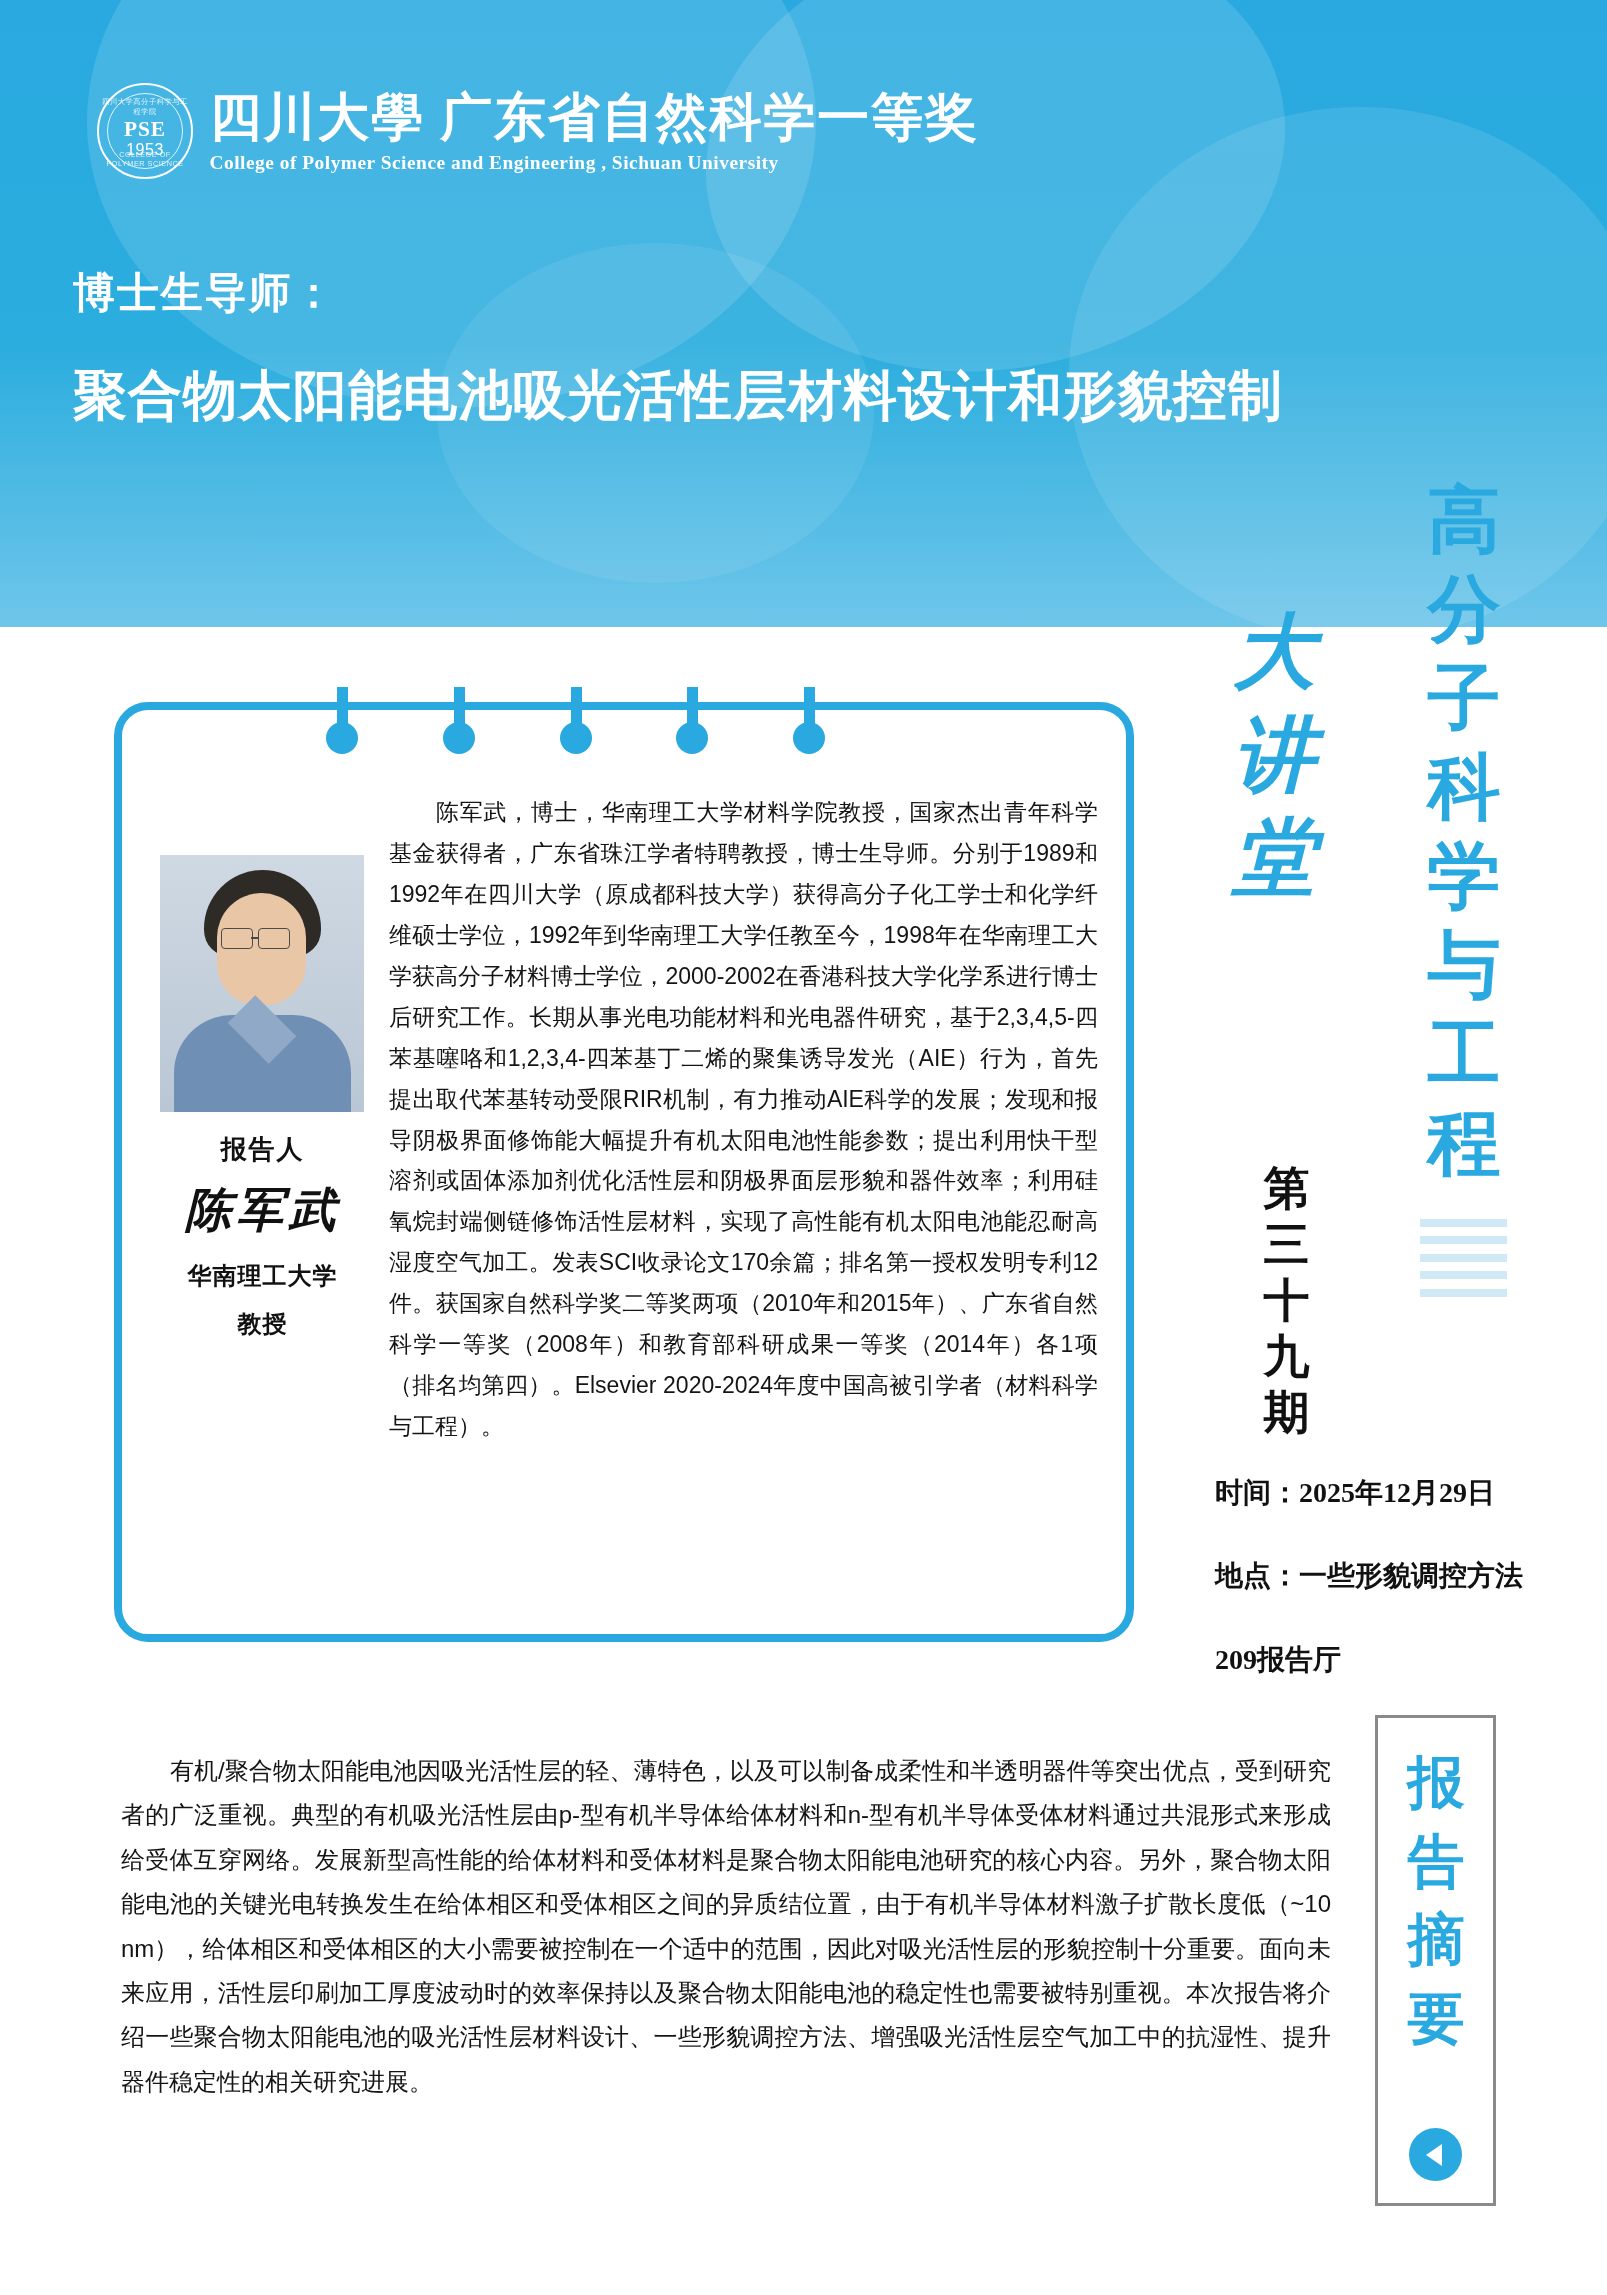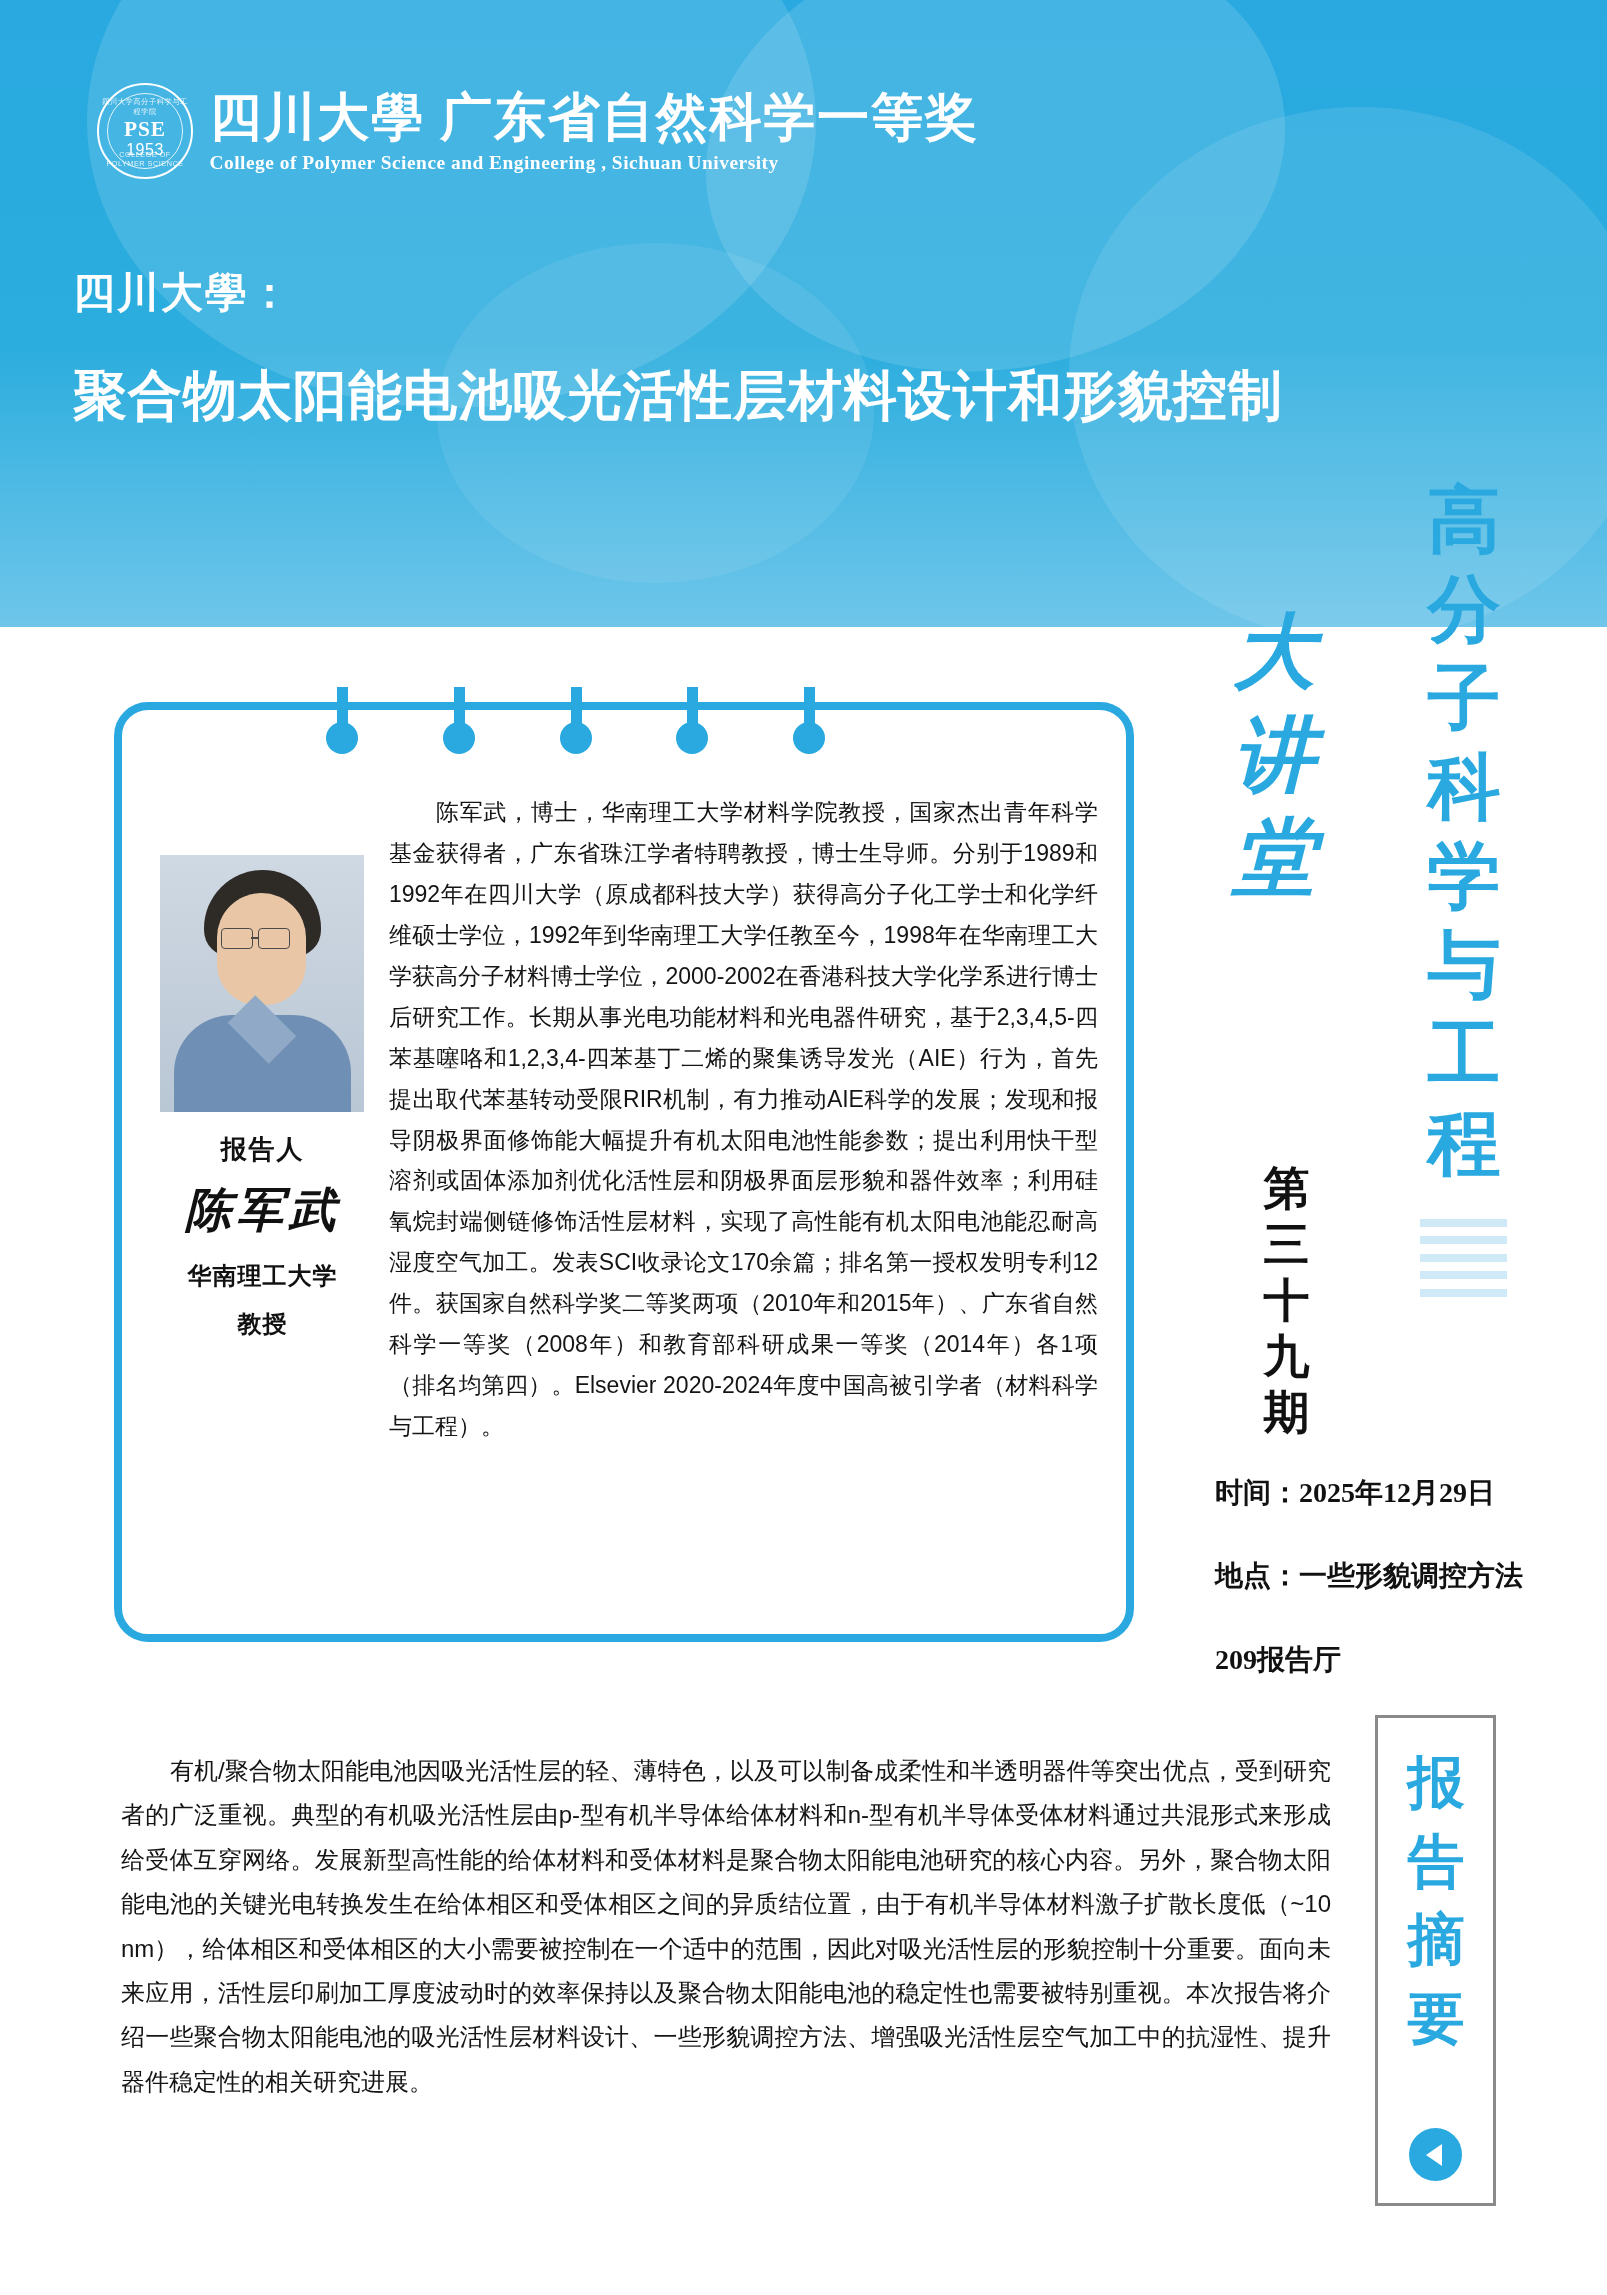--- a/index.html
+++ b/index.html
@@ -420,21 +420,21 @@
       <div class="seal-pse">PSE</div>
       <div class="seal-year">1953</div>
       <div class="seal-ring-text bottom">COLLEGE OF POLYMER SCIENCE</div>
     </div>
     <div class="logo-text-block">
       <div class="logo-cn">四川大學 广东省自然科学一等奖</div>
       <div class="logo-en">College of Polymer Science and Engineering , Sichuan University</div>
     </div>
   </div>
 
-  <div class="report-label">四川大學：</div>
+  <div class="report-label">博士生导师：</div>
   <div class="report-title">聚合物太阳能电池吸光活性层材料设计和形貌控制</div>
 
   <div class="vertical-title">
     <span>高</span>
     <span>分</span>
     <span>子</span>
     <span>科</span>
     <span>学</span>
     <span>与</span>
     <span>工</span>

